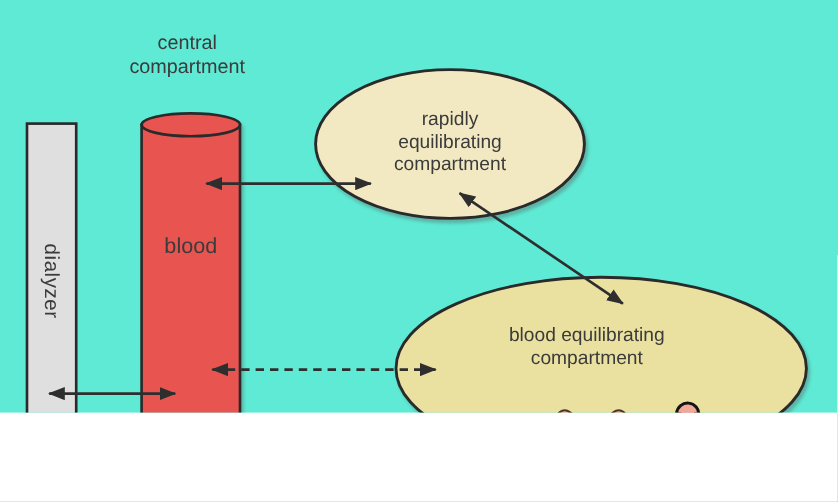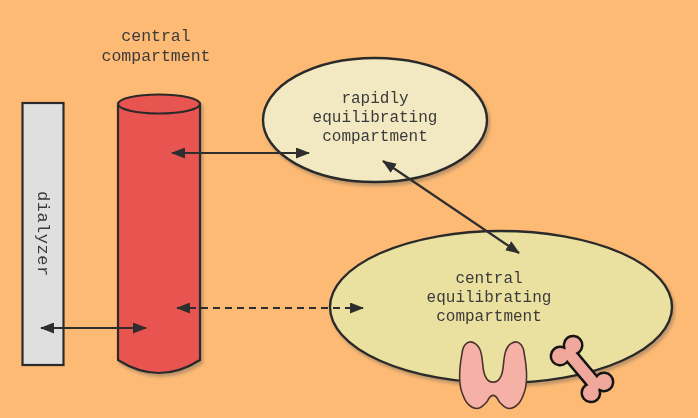--- a/index.html
+++ b/index.html
@@ -1,20 +1,20 @@
 <!DOCTYPE html>
 <html><head>
 <meta charset="utf-8">
 <style>
   html,body{margin:0;padding:0;background:#ffffff;}
   .canvas{
     position:relative;
-    width:698px;height:418px;
-    background:#fdba74;
-    font-family:Liberation Mono, monospace;
+    width:698px;height:344px;
+    background:#5eead4;
+    font-family:Liberation Sans, sans-serif;
     overflow:hidden;
   }
   .diagram-svg{position:absolute;left:0;top:0;}
   .lbl{
     position:absolute;
     color:#3b3b3b;
     text-align:center;
     line-height:1.2;
   }
   .lbl-central{left:91px;top:27px;width:130px;font-size:16.5px;}
@@ -81,22 +81,23 @@
     </g>
 
     <line x1="172" y1="153" x2="309" y2="153" stroke="#2e2e2e" stroke-width="2.2" marker-start="url(#ah)" marker-end="url(#ah)"></line>
     <line x1="41" y1="328" x2="146" y2="328" stroke="#2e2e2e" stroke-width="2.2" marker-start="url(#ah)" marker-end="url(#ah)"></line>
     <line x1="177" y1="308" x2="363" y2="308" stroke="#2e2e2e" stroke-width="2.2" stroke-dasharray="7 5" marker-start="url(#ah)" marker-end="url(#ah)"></line>
     <line x1="383" y1="161" x2="519" y2="253" stroke="#2e2e2e" stroke-width="2.2" marker-start="url(#ah)" marker-end="url(#ah)"></line>
   </svg>
 
   <div class="lbl lbl-central">central compartment</div>
 
+  <div class="lbl lbl-blood">blood</div>
 
   <div class="dialyzer-label-box">
     <span>dialyzer</span>
   </div>
 
   <div class="lbl lbl-rapid">rapidly equilibrating compartment</div>
 
-  <div class="lbl lbl-slow">central equilibrating compartment</div>
+  <div class="lbl lbl-slow">blood equilibrating compartment</div>
 
 </div>
 
 </body></html>

